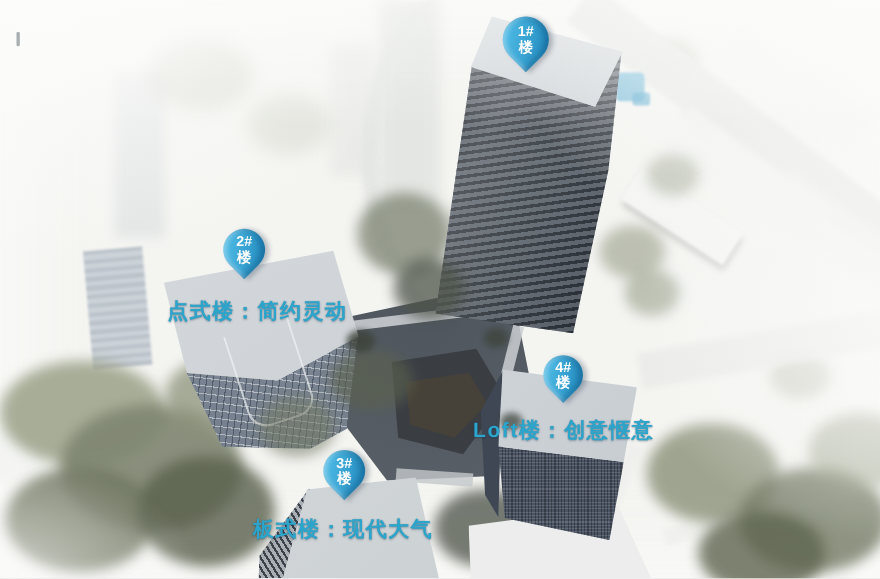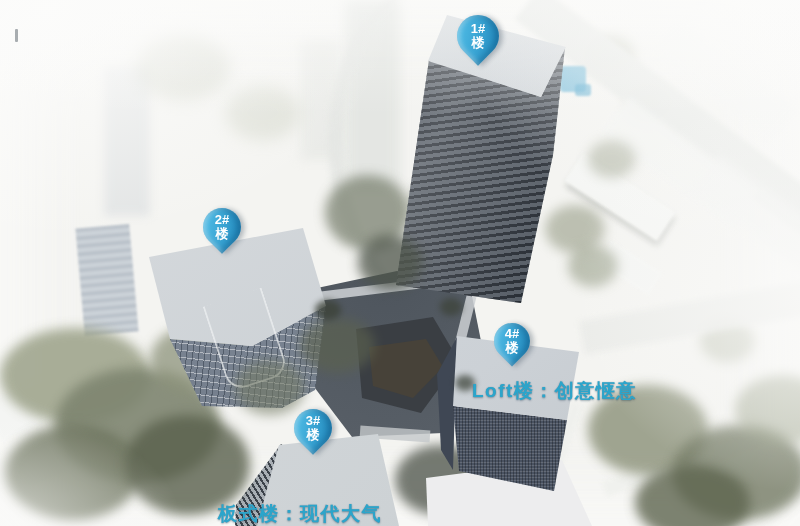--- a/index.html
+++ b/index.html
@@ -135,16 +135,17 @@
       <span>楼</span>
     </div>
   </div>
   <div class="pin" style="left:494px;top:323px;--s:36px;">
     <div class="pin-label">
       <span>4#</span>
       <span>楼</span>
     </div>
   </div>
 
-  <div class="label" style="left:218px;top:468px;margin-top:33px;">板式楼：现代大气</div>
-  <div class="label" style="left:472px;top:378px;">Loft楼：创意惬意</div>
+  <div class="label" style="left:152px;top:270px;">点式楼：简约灵动</div>
+  <div class="label" style="left:230px;top:468px;">板式楼：现代大气</div>
+  <div class="label" style="left:430px;top:378px;">Loft楼：创意惬意</div>
 
 </div>
 
 </body></html>

